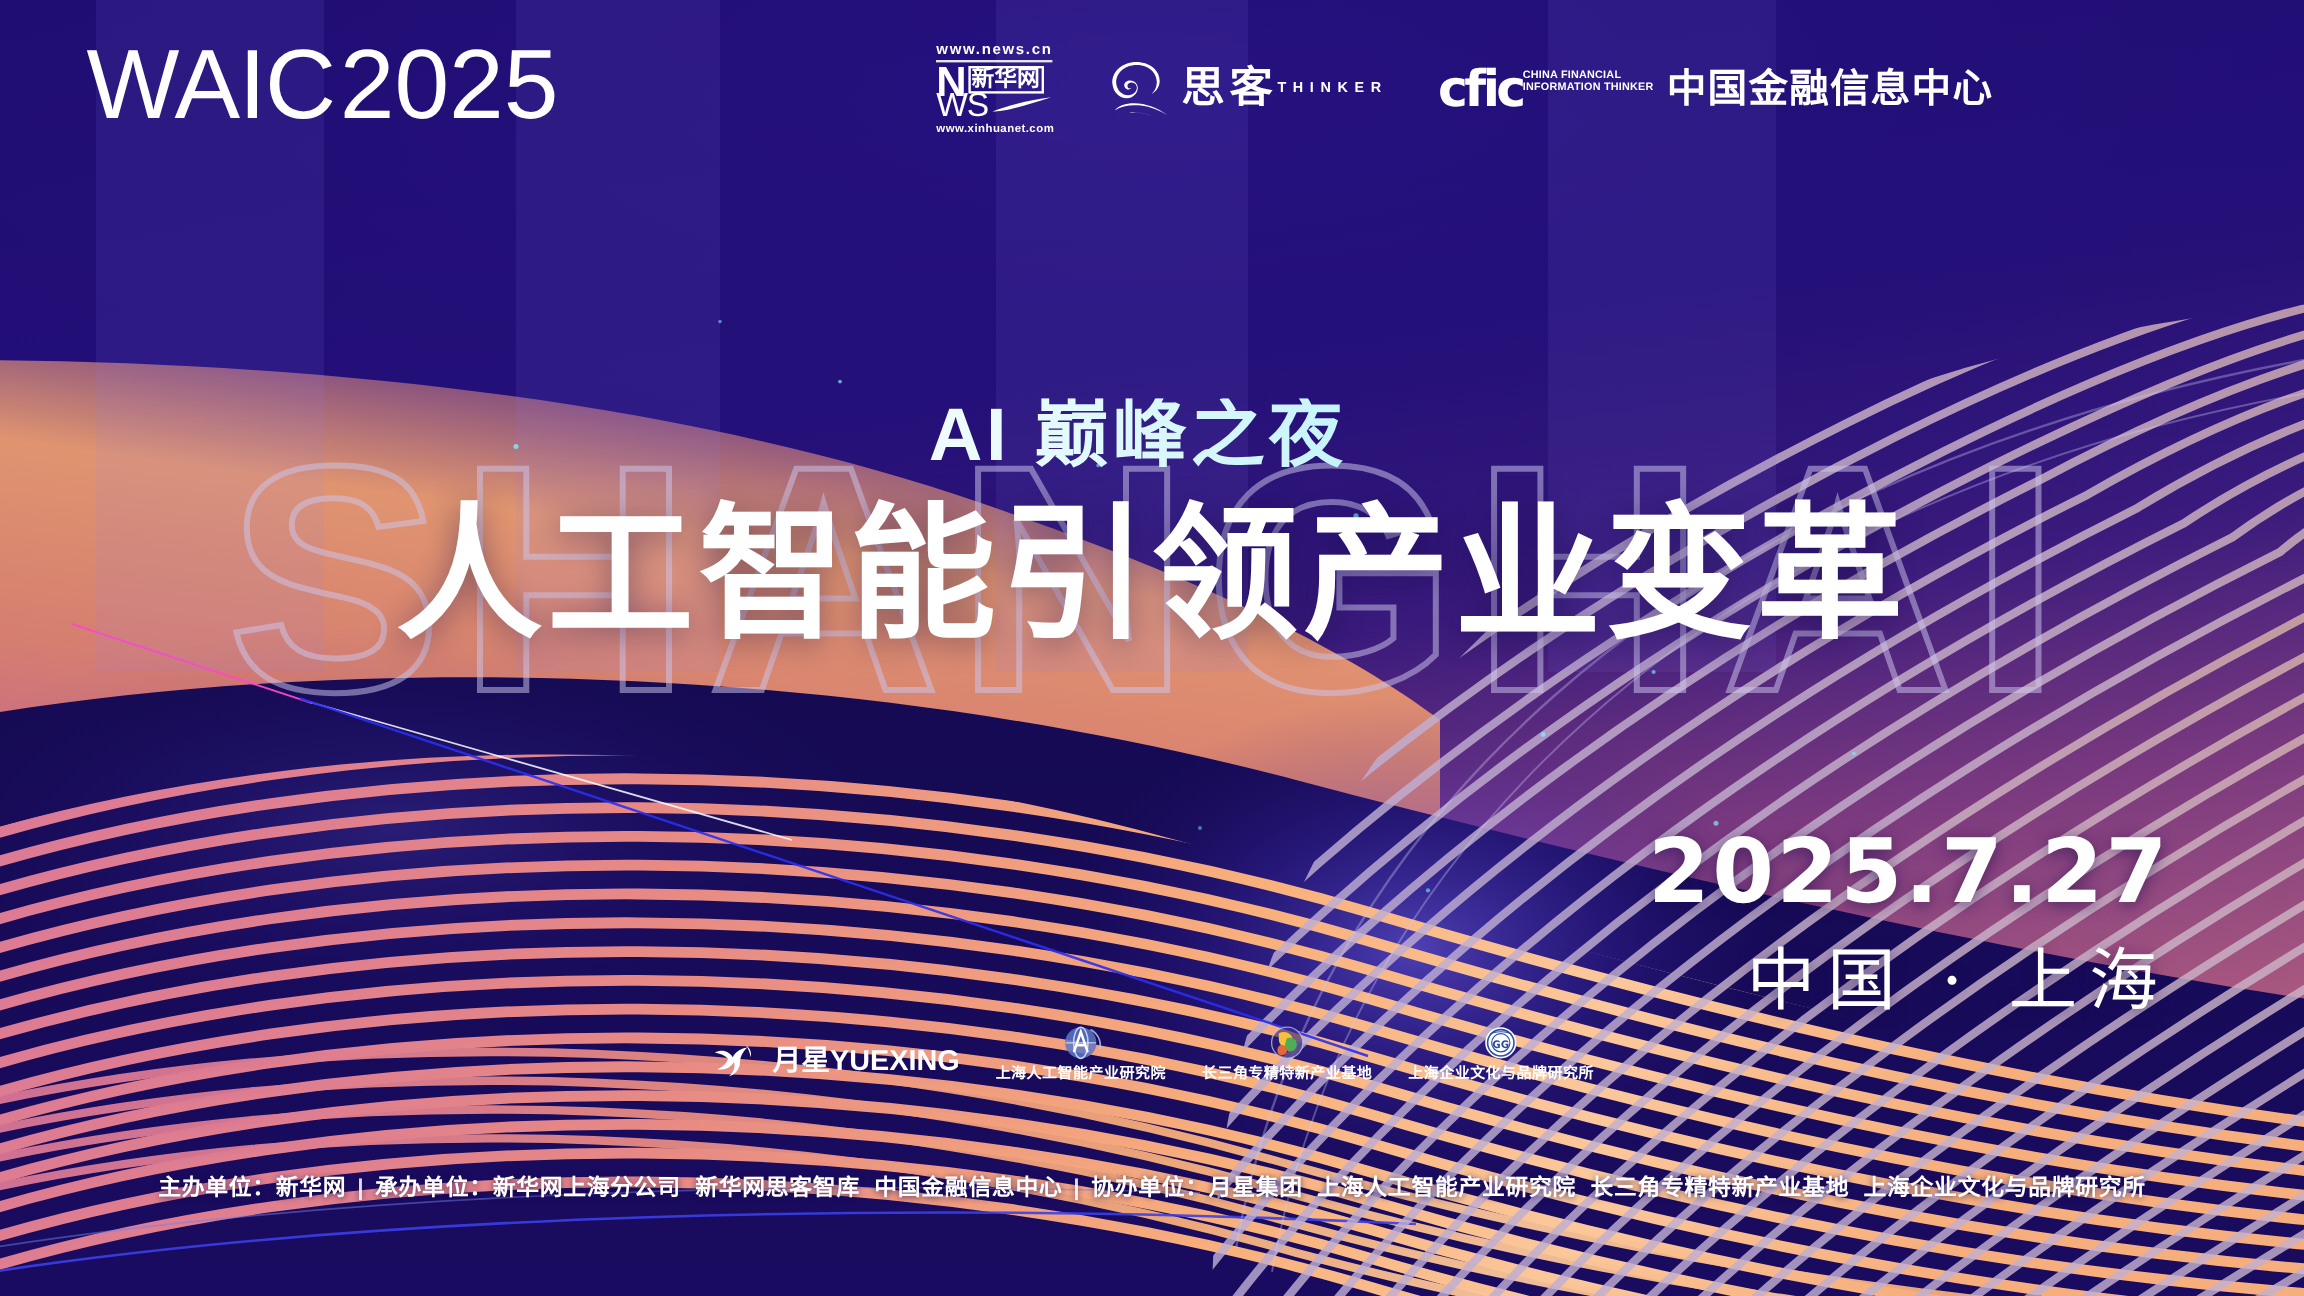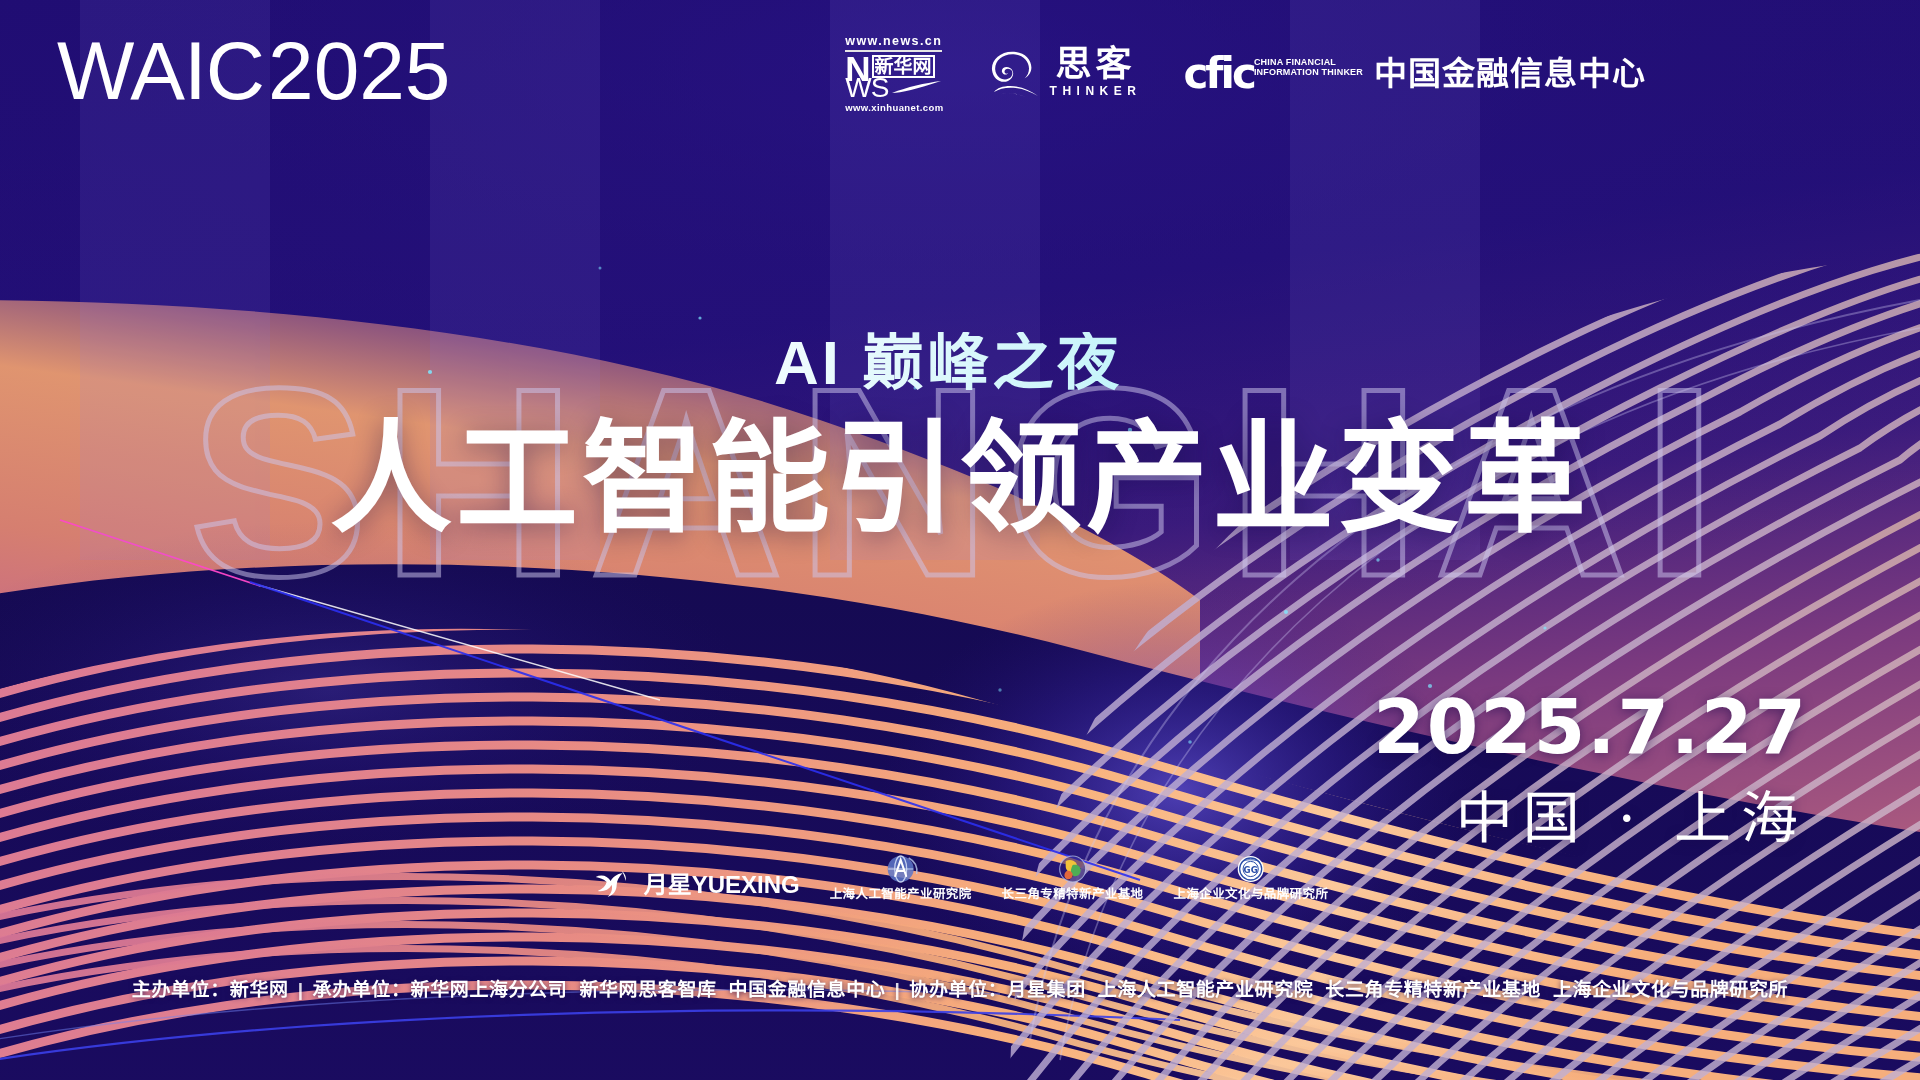--- a/index.html
+++ b/index.html
@@ -33,21 +33,21 @@
     font-weight:700;
     letter-spacing:14px;
     color:transparent;
     -webkit-text-stroke:5px rgba(205,198,235,0.52);
     font-family:"Liberation Sans","DejaVu Sans",sans-serif;
     white-space:nowrap;
     user-select:none;
   }
 
   
-  #header{position:absolute;top:0;left:2px;width:1692px;height:150px;}
+  #header{position:absolute;top:0;left:17px;width:1692px;height:150px;}
   #waic-logo{
     position:absolute;
     left:55px; top:30px;
     font-size:82px;
     line-height:1;
     font-weight:300;
     letter-spacing:2px;
     color:#ffffff;
     font-family:"Liberation Sans","DejaVu Sans",sans-serif;
     white-space:nowrap;
@@ -81,21 +81,21 @@
   .xinhua-bottom{display:flex;align-items:center;margin-top:-9px;}
   .xinhua-ws{font-size:28px;font-weight:400;line-height:1;letter-spacing:-1px;}
   .xinhua-swoosh{
     width:52px;height:14px;margin-left:3px;margin-top:-2px;
   }
   .xinhua-url2{font-size:9.5px;letter-spacing:0.4px;font-weight:700;line-height:1;margin-top:1px;}
 
   
   .thinker{display:flex;align-items:center;color:#fff;gap:8px;}
   .thinker-mark{width:56px;height:52px;}
-  .thinker-text{display:flex;flex-direction:column;align-items:center;}
+  .thinker-text{display:flex;flex-direction:row;align-items:center;}
   .thinker-cn{
     font-size:36px;font-weight:700;line-height:1;letter-spacing:4px;
     font-family:"DejaVu Sans",sans-serif;
   }
   .thinker-en{font-size:12px;letter-spacing:5.5px;font-weight:700;line-height:1.6;}
 
   
   .cfic{display:flex;align-items:center;color:#fff;gap:11px;}
   .cfic-left{display:flex;flex-direction:row;}
   .cfic-mark{font-size:42px;font-weight:700;line-height:0.88;letter-spacing:-3px;font-family:"DejaVu Sans",sans-serif;}

